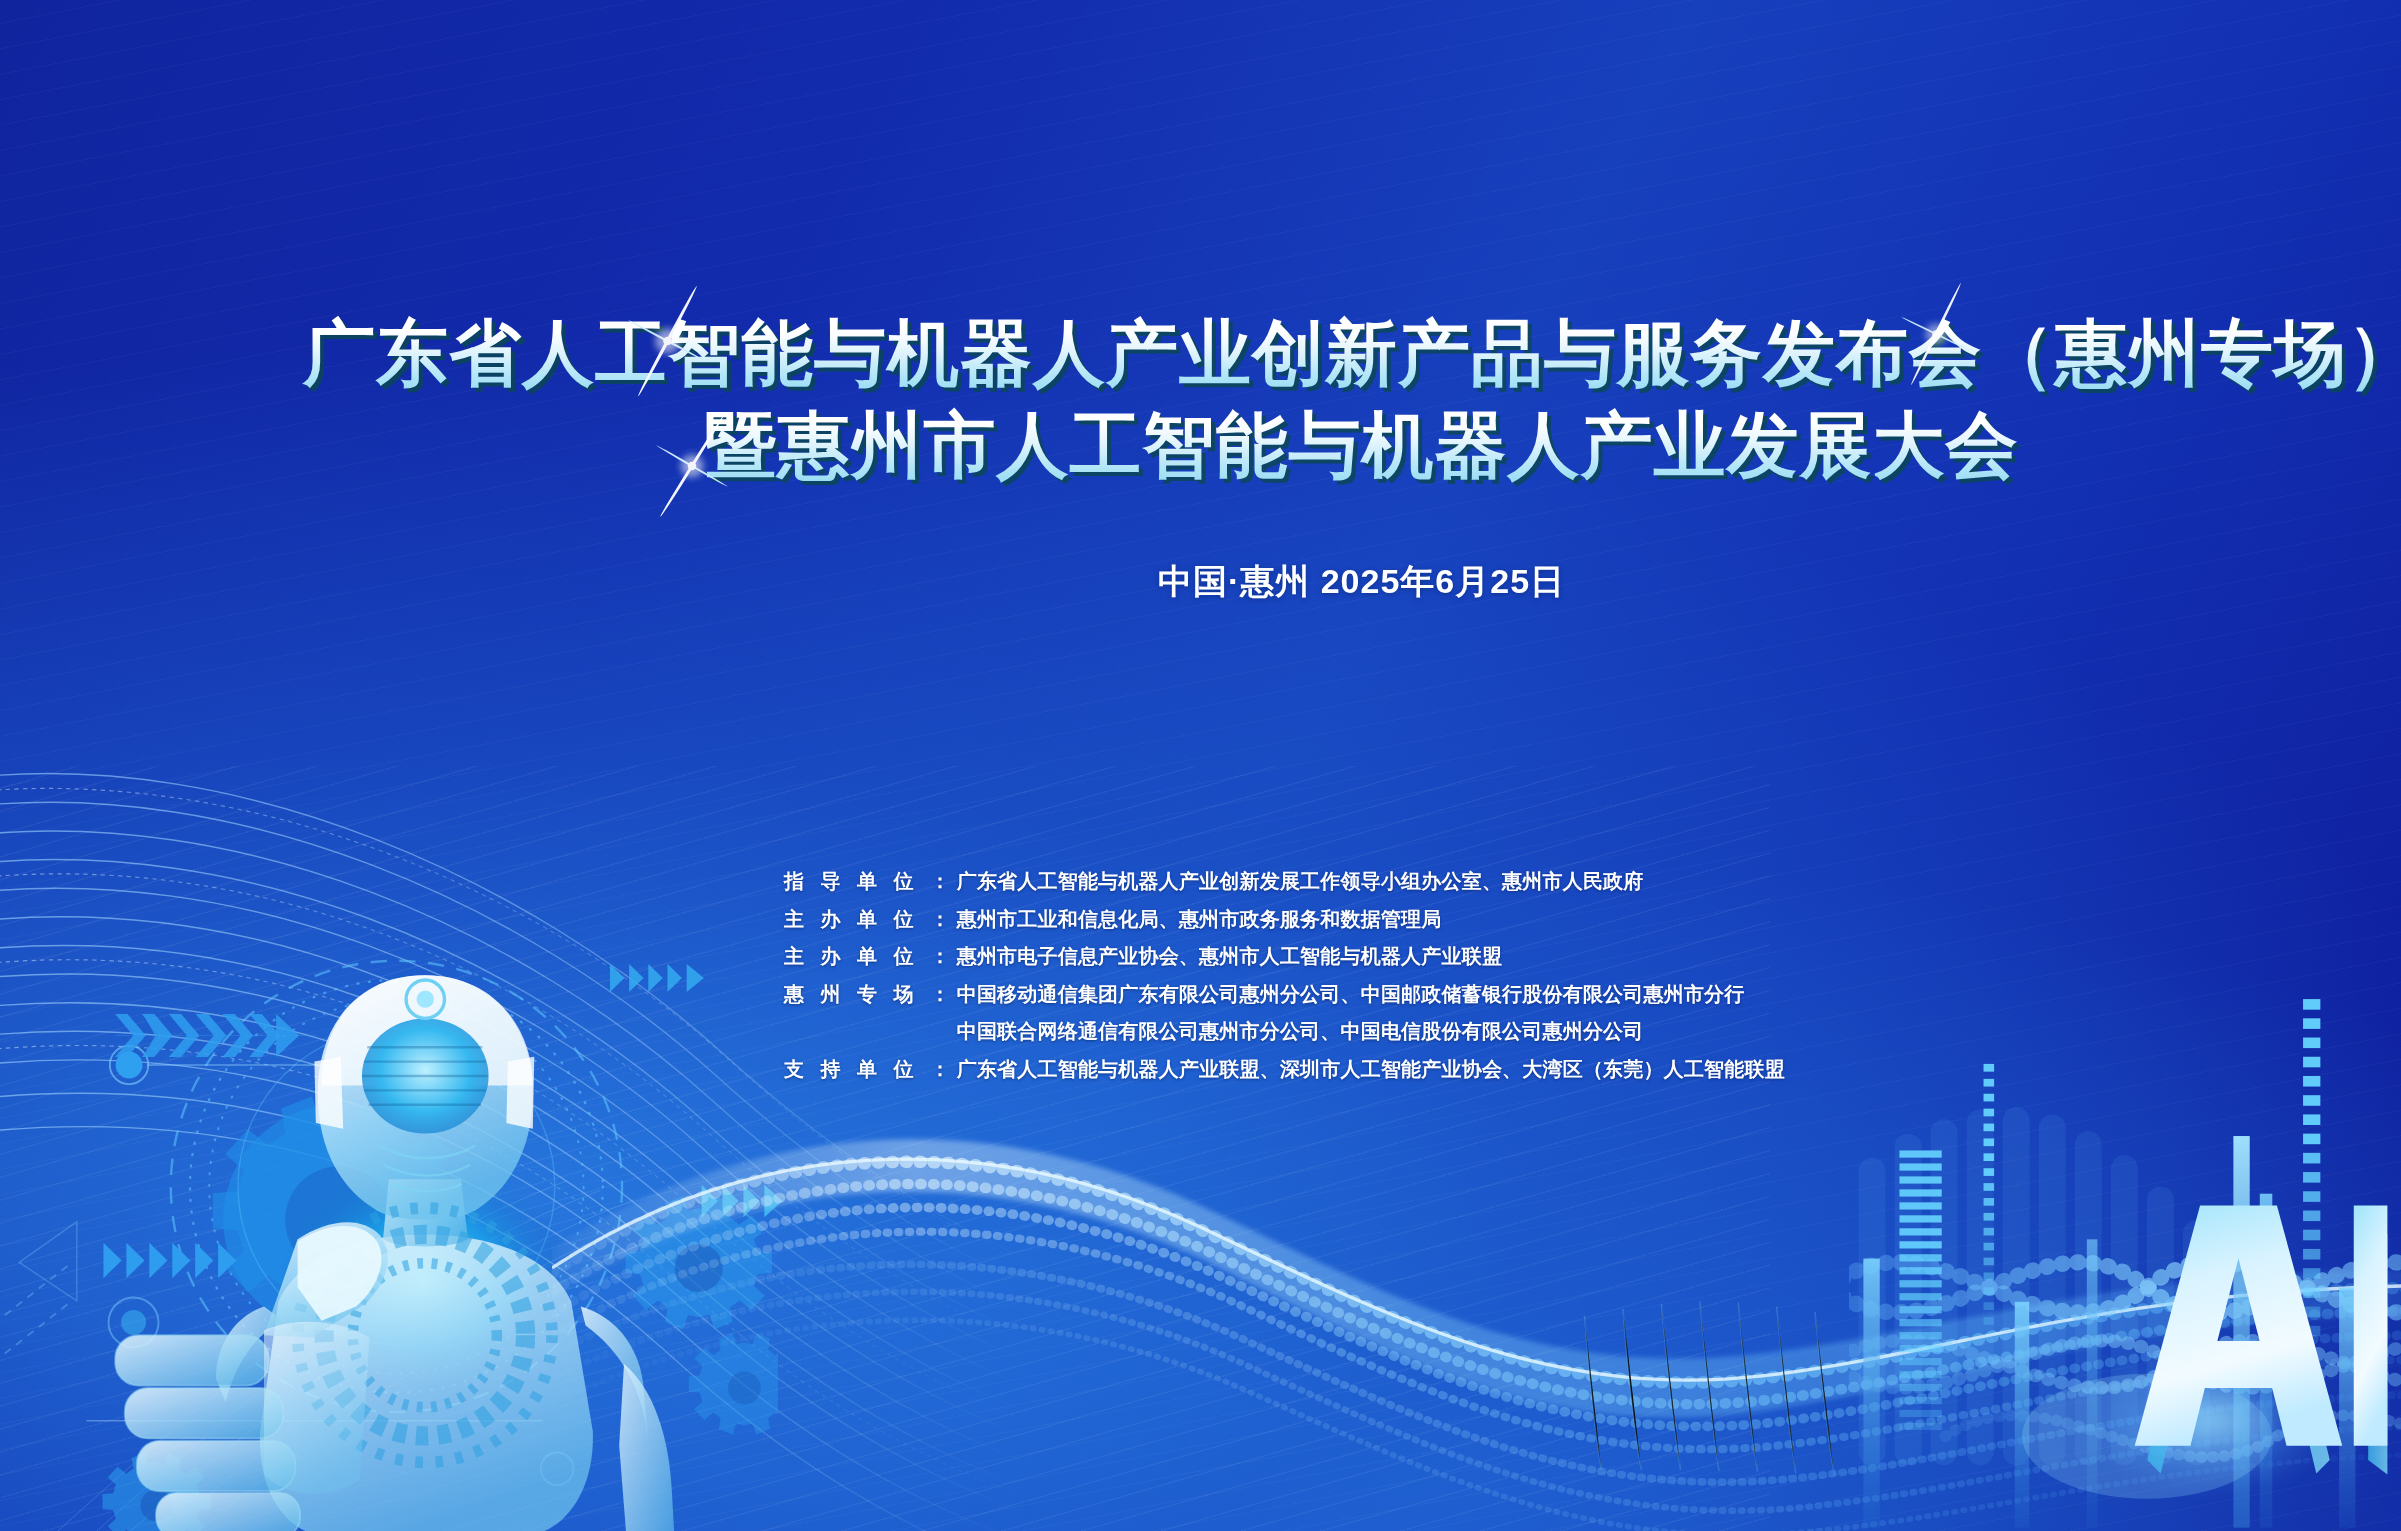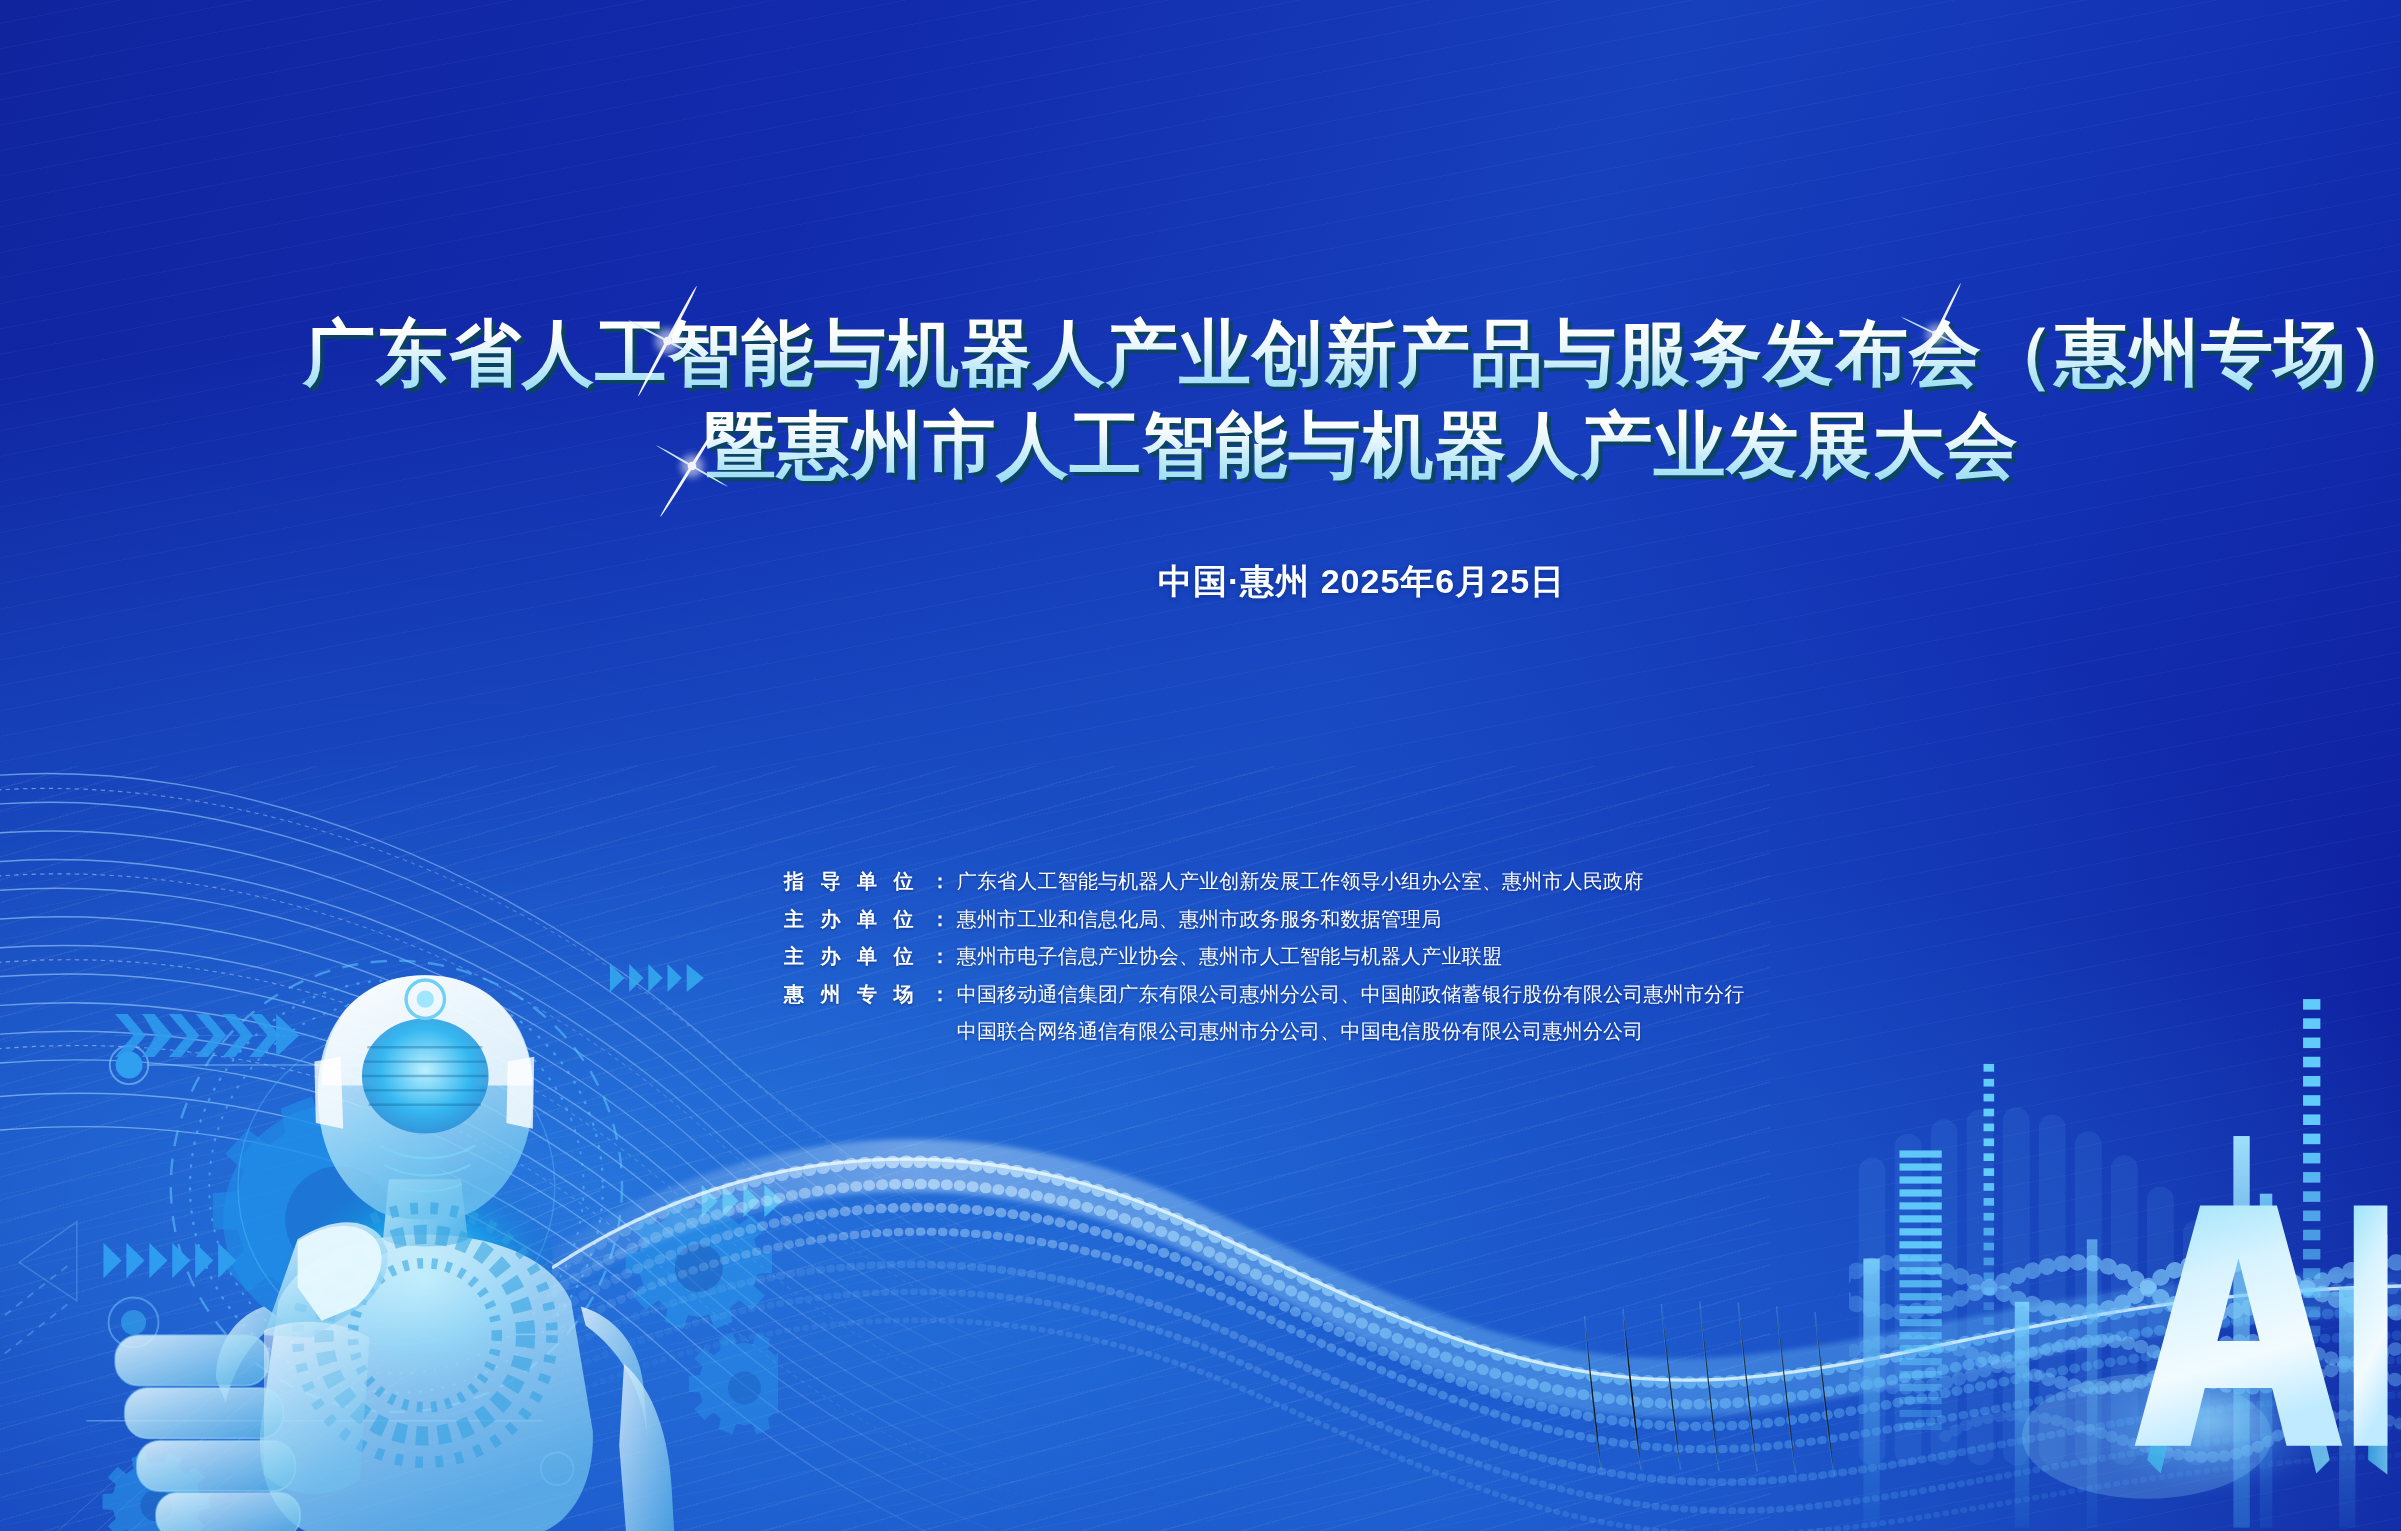--- a/index.html
+++ b/index.html
@@ -83,21 +83,21 @@
 
   
   .orgs{position:absolute;left:784px;top:868px;width:1345px;}
   .orow{display:flex;align-items:baseline;margin-bottom:10.6px;white-space:nowrap;}
   .olabel{
     width:166px;flex:0 0 166px;text-align:justify;text-align-last:justify;
     font-size:20px;font-weight:bold;color:#ffffff;
     text-shadow:0 1px 2.9px rgba(0,25,80,.55);
   }
   .ovalue{
-    font-size:20px;font-weight:normal;color:#ffffff;letter-spacing:0.2px;
+    font-size:20px;font-weight:bold;color:#ffffff;letter-spacing:0.2px;
     padding-left:6.7px;
     text-shadow:0 1px 2.9px rgba(0,25,80,.55);
   }
   .orow.cont .olabel{visibility:hidden;}
 </style>
 </head>
 <body>
 
 <div id="stage">
 
@@ -599,17 +599,21 @@
     <div class="orow">
       <div class="olabel">惠州专场：</div>
       <div class="ovalue">中国移动通信集团广东有限公司惠州分公司、中国邮政储蓄银行股份有限公司惠州市分行</div>
     </div>
 
     <div class="orow cont">
       <div class="olabel">协办单位：</div>
       <div class="ovalue">中国联合网络通信有限公司惠州市分公司、中国电信股份有限公司惠州分公司</div>
     </div>
 
+    <div class="orow">
+      <div class="olabel">支持单位：</div>
+      <div class="ovalue">广东省人工智能与机器人产业联盟、深圳市人工智能产业协会、大湾区（东莞）人工智能联盟</div>
+    </div>
 
   </div>
 
 </div>
 
 
 </body></html>

